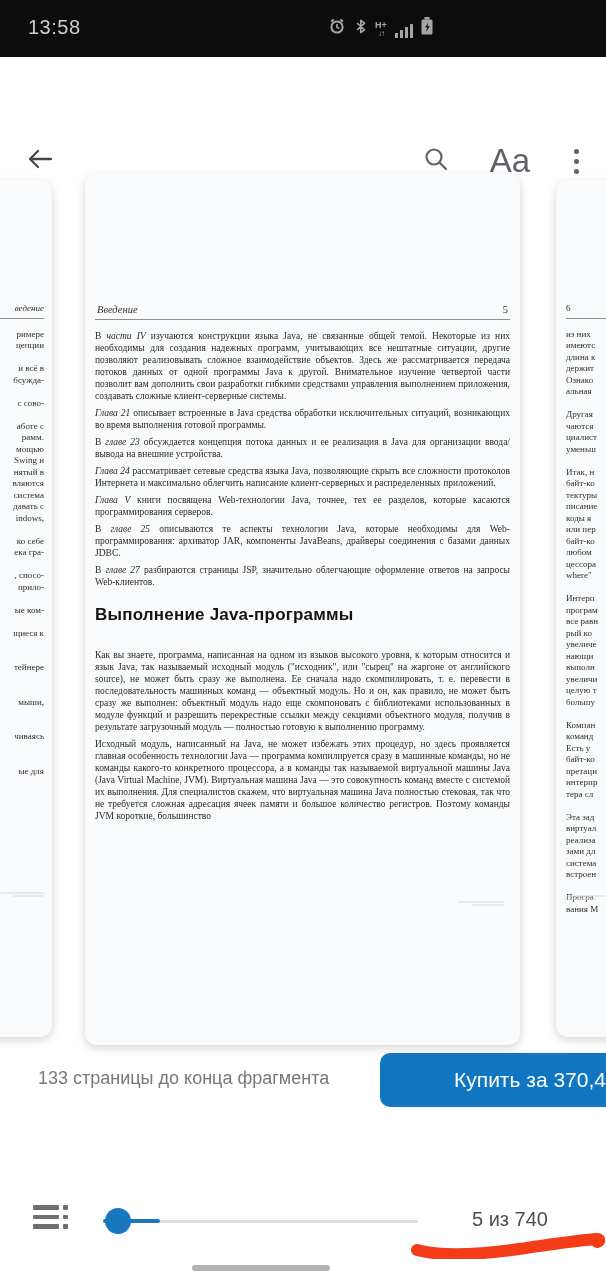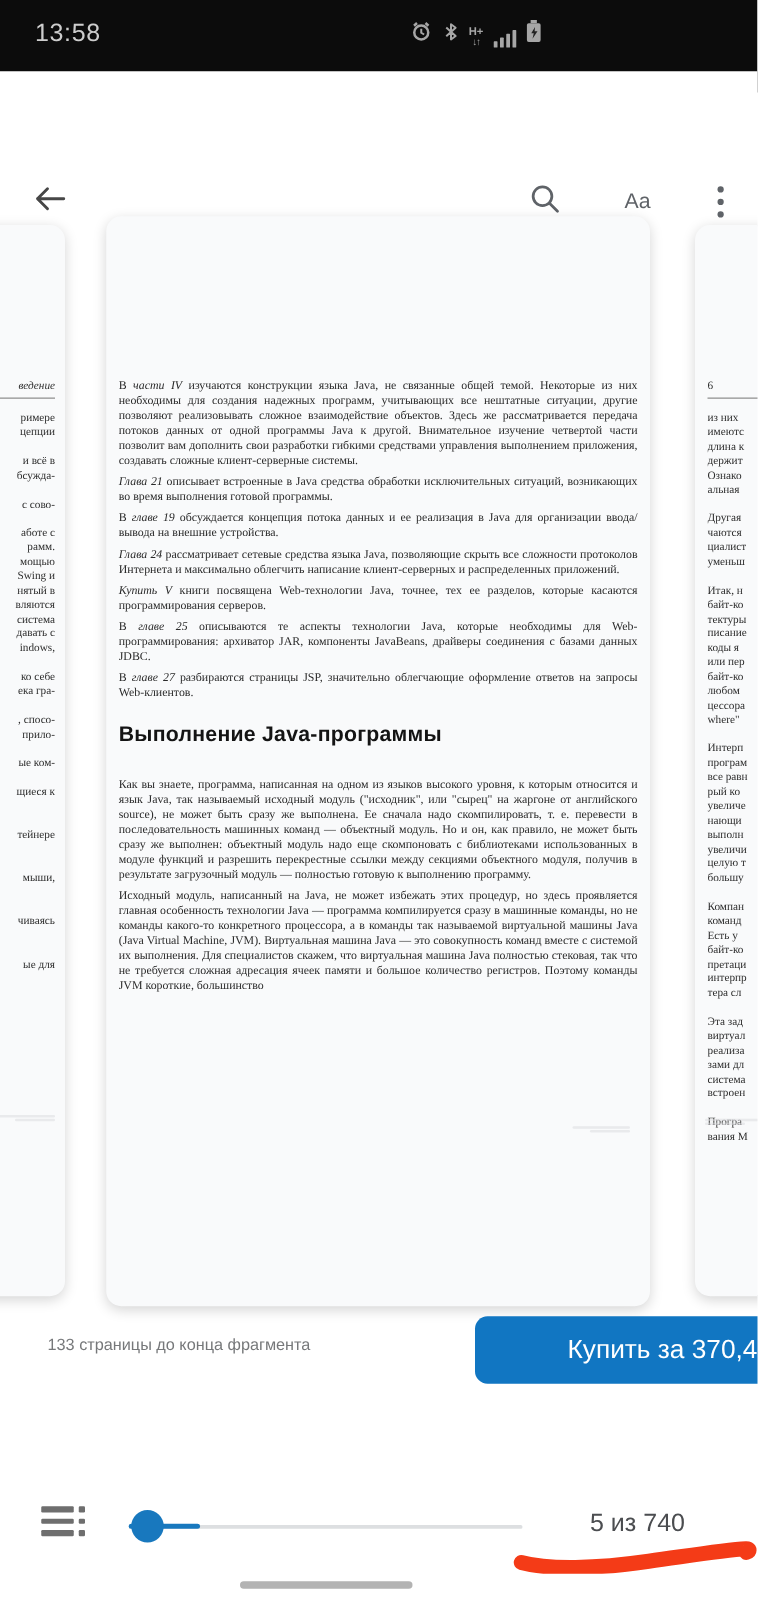--- a/index.html
+++ b/index.html
@@ -15,21 +15,21 @@
   .sig i{display:block;width:3px;background:#a6a6a6;border-radius:.5px;}
   .hplus{color:#a6a6a6;text-align:center;line-height:1;padding-bottom:1px;}
   .hplus .t{font-size:9px;font-weight:bold;}
   .hplus .b{font-size:8px;letter-spacing:-1px;}
 
   
   .toolbar{left:0;top:57px;width:606px;height:90px;background:#fff;}
   .tbtn{display:flex;align-items:center;justify-content:center;}
   .back{left:20px;top:84px;width:40px;height:40px;}
   .search{left:418px;top:86px;width:36px;height:36px;}
-  .fontbtn{left:488px;top:84px;width:44px;height:40px;color:#5f6368;font-size:17px;}
+  .fontbtn{left:488px;top:84px;width:44px;height:40px;color:#5f6368;font-size:33px;}
   .kebab{left:558px;top:84px;width:36px;height:40px;flex-direction:column;gap:5px;}
   .kebab i{width:5px;height:5px;border-radius:50%;background:#5f6368;display:block;}
 
   
   .card{background:#f9fafb;border-radius:12px;box-shadow:0 3px 10px rgba(0,0,0,.17);}
   .card-left {left:-60px;top:180px;width:112px;height:857px;}
   .card-main {left:85px; top:173px;width:435px;height:872px;}
   .card-right{left:556px;top:180px;width:120px;height:857px;}
 
   .pagewrap{position:absolute;left:10px;right:10px;top:130px;color:#262626;}
@@ -48,21 +48,21 @@
                    padding-bottom:3px;margin-bottom:10px;}
   .wrap-l{right:8px;left:12px;text-align:right;}
   .wrap-r{left:10px;width:100px;text-align:left;}
   .wrap-r .shead{font-style:normal;}
   .sline{height:11.5px;white-space:nowrap;overflow:hidden;}
 
   .wm{position:absolute;width:46px;height:3px;opacity:.55;}
   .wm i{display:block;height:2px;background:#dcdde0;border-radius:1px;margin-bottom:1px;}
 
   
-  .pagesleft{left:38px;top:1068px;color:#76787a;font-size:13px;}
+  .pagesleft{left:38px;top:1068px;color:#76787a;font-size:18px;}
   .buy{left:380px;top:1053px;width:300px;height:54px;background:#1176c2;border:none;
        border-radius:10px;color:#fff;font-size:21px;display:flex;align-items:center;
        justify-content:center;white-space:nowrap;font-family:"Liberation Sans",sans-serif;}
 
   
   .toc{left:33px;top:1205px;width:40px;height:34px;}
   .toc-row{display:flex;align-items:center;gap:4px;margin:0 0 5px 0;}
   .toc-bar{width:26px;height:4.5px;background:#6e6e6e;border-radius:1px;}
   .toc-dot{width:4.5px;height:4.5px;background:#6e6e6e;border-radius:1px;}
 
@@ -178,26 +178,30 @@
       </div>
   </div>
   <div class="wm" style="right:8px;top:712px">
       <i></i>
       <i style="width:70%;margin-left:30%"></i>
     </div>
 </div>
 
 <div class="abs card card-main">
   <div class="pagewrap">
+    <div class="phead">
+      <span>Введение</span>
+      <span class="num">5</span>
+    </div>
     <div>
         <p class="bp"><span>В </span><em>части IV</em><span> изучаются конструкции языка Java, не связанные общей темой. Некоторые из них необходимы для создания надежных программ, учитывающих все нештатные ситуации, другие позволяют реализовывать сложное взаимодействие объектов. Здесь же рассматривается передача потоков данных от одной программы Java к другой. Внимательное изучение четвертой части позволит вам дополнить свои разработки гибкими средствами управления выполнением приложения, создавать сложные клиент-серверные системы.</span></p>
         <p class="bp"><span></span><em>Глава 21</em><span> описывает встроенные в Java средства обработки исключительных ситуаций, возникающих во время выполнения готовой программы.</span></p>
-        <p class="bp"><span>В </span><em>главе 19</em><span> обсуждается концепция потока данных и ее реализация в Java для организации ввода/вывода на внешние устройства.</span></p>
+        <p class="bp"><span>В </span><em>главе 23</em><span> обсуждается концепция потока данных и ее реализация в Java для организации ввода/вывода на внешние устройства.</span></p>
         <p class="bp"><span></span><em>Глава 24</em><span> рассматривает сетевые средства языка Java, позволяющие скрыть все сложности протоколов Интернета и максимально облегчить написание клиент-серверных и распределенных приложений.</span></p>
-        <p class="bp"><span></span><em>Купить V</em><span> книги посвящена Web-технологии Java, точнее, тех ее разделов, которые касаются программирования серверов.</span></p>
+        <p class="bp"><span></span><em>Глава V</em><span> книги посвящена Web-технологии Java, точнее, тех ее разделов, которые касаются программирования серверов.</span></p>
         <p class="bp"><span>В </span><em>главе 25</em><span> описываются те аспекты технологии Java, которые необходимы для Web-программирования: архиватор JAR, компоненты JavaBeans, драйверы соединения с базами данных JDBC.</span></p>
         <p class="bp"><span>В </span><em>главе 27</em><span> разбираются страницы JSP, значительно облегчающие оформление ответов на запросы Web-клиентов.</span></p>
       </div>
     <div class="h2">Выполнение Java-программы</div>
     <div>
         <p class="bp"><span></span><em></em><span>Как вы знаете, программа, написанная на одном из языков высокого уровня, к которым относится и язык Java, так называемый исходный модуль ("исходник", или "сырец" на жаргоне от английского source), не может быть сразу же выполнена. Ее сначала надо скомпилировать, т. е. перевести в последовательность машинных команд — объектный модуль. Но и он, как правило, не может быть сразу же выполнен: объектный модуль надо еще скомпоновать с библиотеками использованных в модуле функций и разрешить перекрестные ссылки между секциями объектного модуля, получив в результате загрузочный модуль — полностью готовую к выполнению программу.</span></p>
         <p class="bp"><span></span><em></em><span>Исходный модуль, написанный на Java, не может избежать этих процедур, но здесь проявляется главная особенность технологии Java — программа компилируется сразу в машинные команды, но не команды какого-то конкретного процессора, а в команды так называемой виртуальной машины Java (Java Virtual Machine, JVM). Виртуальная машина Java — это совокупность команд вместе с системой их выполнения. Для специалистов скажем, что виртуальная машина Java полностью стековая, так что не требуется сложная адресация ячеек памяти и большое количество регистров. Поэтому команды JVM короткие, большинство</span></p>
       </div>
   </div>
   <div class="wm" style="right:16px;top:728px">

